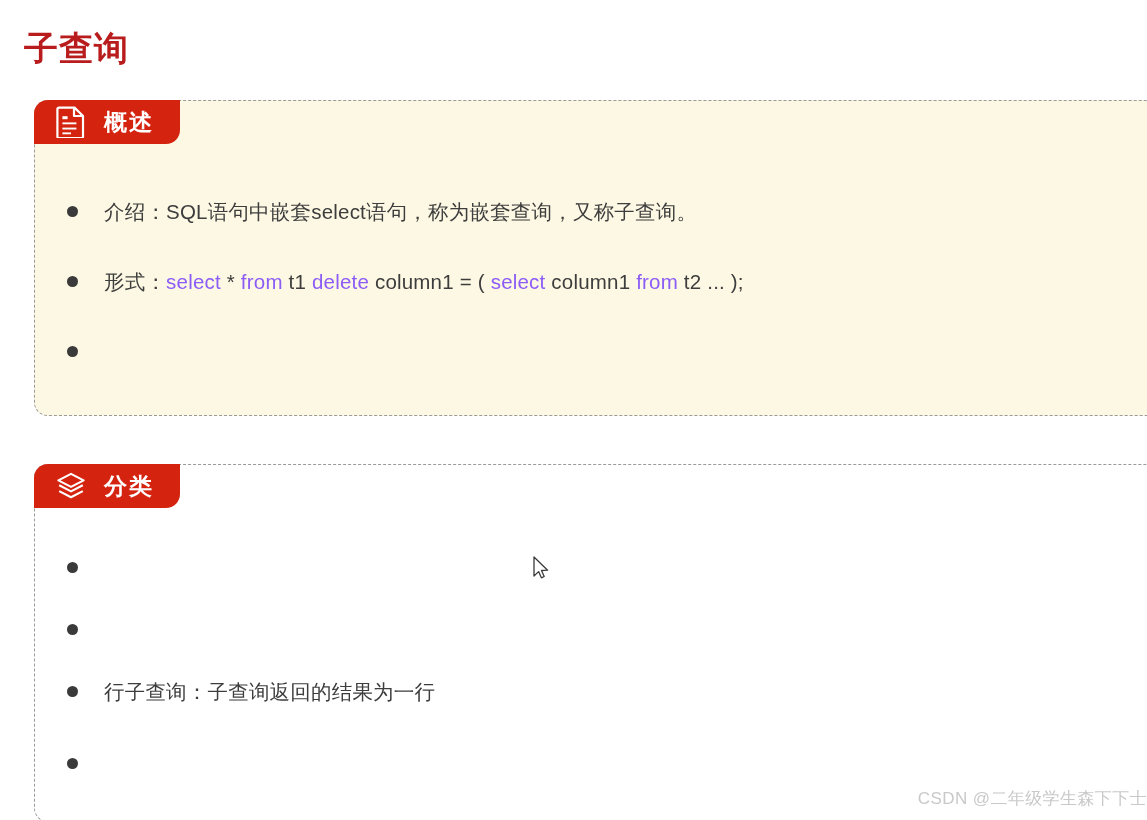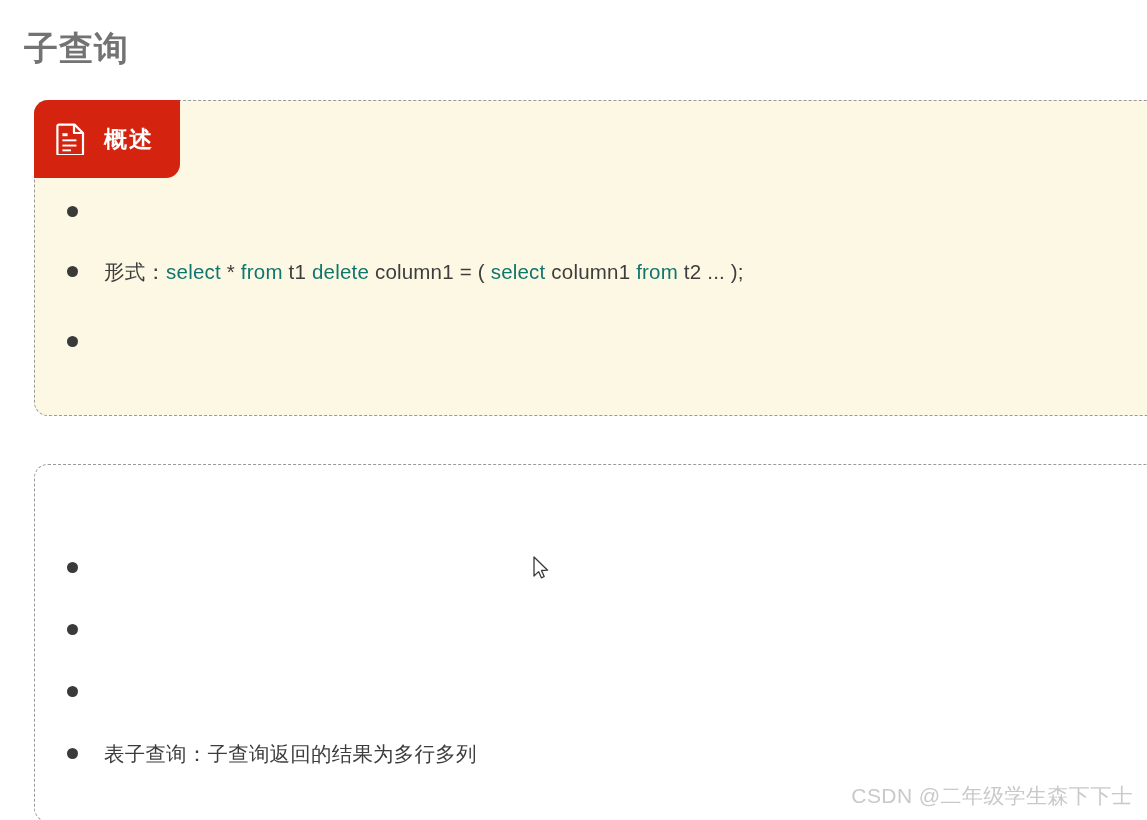--- a/index.html
+++ b/index.html
@@ -21,21 +21,21 @@
     height: 820px;
   }
 
   
   .page-title {
     position: absolute;
     left: 24px;
     top: 26px;
     font-size: 34px;
     font-weight: bold;
-    color: #737373;
+    color: #b91c1c;
     letter-spacing: 1px;
     line-height: 44px;
     white-space: nowrap;
   }
 
   
   .callout {
     position: absolute;
     box-sizing: border-box;
     border: 1px dashed #9a9a9a;
@@ -47,21 +47,21 @@
   }
   .callout.plain {
     background: #ffffff;
   }
 
   
   .callout-header {
     position: absolute;
     left: -1px;
     top: -1px;
-    height: 78px;
+    height: 44px;
     display: flex;
     align-items: center;
     background: #d4230f;
     border-top-left-radius: 14px;
     border-bottom-right-radius: 14px;
     padding: 0 26px 0 22px;
     box-sizing: border-box;
   }
 
   .callout-header .hdr-icon {
@@ -108,29 +108,29 @@
   }
 
   .bullet-text {
     font-size: 20.5px;
     color: #3d3d3d;
     line-height: 30px;
     letter-spacing: 0.2px;
   }
 
   .kw {
-    color: #0f766e;
+    color: #8b5cf6;
   }
 
   
   .watermark {
     position: absolute;
-    right: 14px;
+    right: 0;
     bottom: 10px;
-    font-size: 21px;
+    font-size: 17px;
     color: #c9c9c9;
     letter-spacing: 0.4px;
     white-space: nowrap;
   }
 
   
   .cursor {
     position: absolute;
     width: 17px;
     height: 24px;
@@ -155,53 +155,62 @@
         <rect x="6.4" y="21.6" width="14" height="1.9" fill="#ffffff"></rect>
         <rect x="6.4" y="26.4" width="8.6" height="1.9" fill="#ffffff"></rect>
       </svg>
       <span class="hdr-label">概述</span>
     </div>
 
     <ul class="bullet-list" style="top:96px; left:32px;">
 
       <li class="bullet-item" style="margin-bottom:40px;">
         <span class="bullet-dot"></span>
+        <span class="bullet-text">介绍：SQL语句中嵌套select语句，称为嵌套查询，又称子查询。</span>
       </li>
 
       <li class="bullet-item" style="margin-bottom:40px;">
         <span class="bullet-dot"></span>
         <span class="bullet-text" id="syntax-line"><span>形式：</span><span class="kw">select</span><span> * </span><span class="kw">from</span><span>  t1  </span><span class="kw">delete</span><span> column1 = ( </span><span class="kw">select</span><span> column1 </span><span class="kw">from</span><span>  t2 ... );</span></span>
       </li>
 
       <li class="bullet-item">
         <span class="bullet-dot"></span>
       </li>
     </ul>
   </div>
 
   <div class="callout plain" style="left:34px; top:464px; width:1140px; height:358px;">
 
+    <div class="callout-header">
+      <svg class="hdr-icon" viewBox="0 0 32 32">
+        <path d="M16 3 L29.5 10 L16 17 L2.5 10 Z" fill="none" stroke="#ffffff" stroke-width="2.2" stroke-linejoin="round"></path>
+        <path d="M3.4 15.2 L16 21.7 L28.6 15.2" fill="none" stroke="#ffffff" stroke-width="2.2" stroke-linejoin="round"></path>
+        <path d="M3.4 21.5 L16 28 L28.6 21.5" fill="none" stroke="#ffffff" stroke-width="2.2" stroke-linejoin="round"></path>
+      </svg>
+      <span class="hdr-label">分类</span>
+    </div>
 
     <ul class="bullet-list" style="top:88px; left:32px;">
 
       <li class="bullet-item" style="margin-bottom:42px;">
         <span class="bullet-dot"></span>
       </li>
 
       <li class="bullet-item" style="margin-bottom:42px;">
         <span class="bullet-dot"></span>
       </li>
 
       <li class="bullet-item" style="margin-bottom:42px;">
         <span class="bullet-dot"></span>
+        <span class="bullet-text">行子查询：子查询返回的结果为一行</span>
       </li>
 
       <li class="bullet-item">
         <span class="bullet-dot"></span>
-        <span class="bullet-text">表子查询：子查询返回的结果为多行多列</span>
       </li>
     </ul>
   </div>
 
   <svg class="cursor" style="left:533px; top:556px;" viewBox="0 0 17 24">
     <path d="M1 1 L1 20 L5.6 15.6 L8.4 21.8 L11.2 20.5 L8.5 14.5 L14.6 14.2 Z" fill="#ffffff" stroke="#3a3a3a" stroke-width="1.3" stroke-linejoin="round"></path>
   </svg>
 
   <div class="watermark">CSDN @二年级学生森下下士</div>
 

